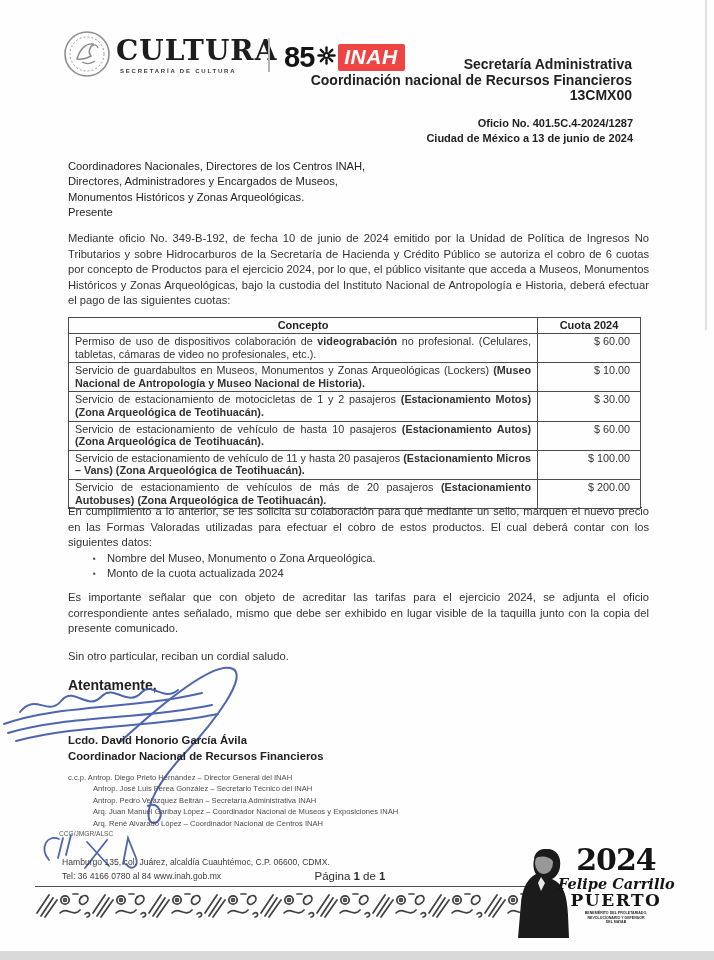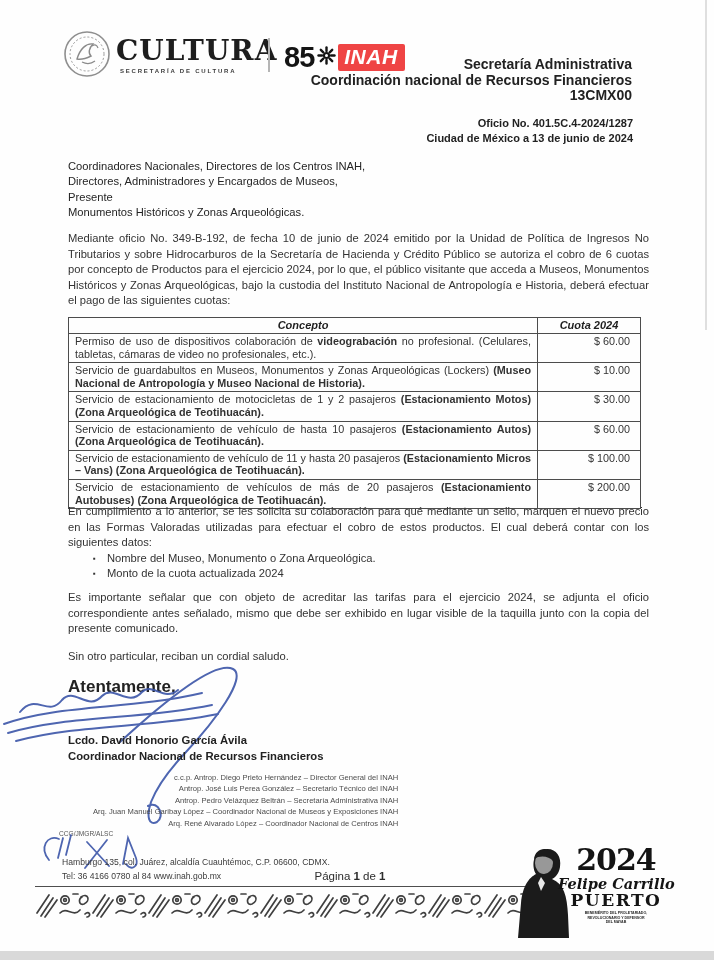--- a/index.html
+++ b/index.html
@@ -28,33 +28,33 @@
     line-height:15.3px;color:#242424;}
   .para{position:absolute;left:68px;width:581px;font-size:11.2px;line-height:15.6px;
     text-align:justify;color:#333;}
   #p1{top:231px;}
   #p2{top:504px;}
   #p3{top:590px;}
   .bullets{position:absolute;left:93px;top:551px;font-size:11.2px;line-height:15.4px;color:#333;}
   .bullet-row{display:flex;}
   .bullet-dot{width:14px;font-size:8px;line-height:15.4px;}
   .closing{position:absolute;left:68px;top:650px;font-size:11.2px;color:#333;}
-  .attn{position:absolute;left:68px;top:677px;font-weight:bold;font-size:17px;color:#222;}
+  .attn{position:absolute;left:68px;top:677px;font-weight:bold;font-size:14px;color:#222;}
   .signer{position:absolute;left:68px;top:733px;font-weight:bold;font-size:11.3px;line-height:15.5px;color:#222;}
   
   .fees{position:absolute;left:68px;top:317px;}
   table{border-collapse:collapse;width:572px;table-layout:fixed;}
   th,td{border:1.4px solid #4c4c4c;vertical-align:top;}
-  th{font-size:11px;padding:1px 21px 2px;color:#1f1f1f;font-style:italic;}
+  th{font-size:11px;padding:1px 21px 2px;color:#1f1f1f;}
   col.c1{width:469px;} col.c2{width:103px;}
   td.cell-concept{font-size:10.8px;line-height:12.6px;padding:1px 6px 2px;text-align:justify;color:#333;}
   td.cell-cuota{font-size:10.8px;line-height:12.6px;padding:1px 10px 2px 2px;text-align:right;color:#333;}
   
   .ccp{position:absolute;left:68px;top:772px;font-size:7.6px;line-height:11.4px;color:#4b4b4b;}
-  .ccp-line{white-space:nowrap;text-align:right;}
+  .ccp-line{white-space:nowrap;}
   .ccp-line.ind{margin-left:25px;}
   .ccp-ref{position:absolute;left:59px;top:830px;font-size:6.6px;color:#555;}
   
   .addr{position:absolute;left:38px;top:856px;font-size:8.6px;line-height:13.5px;color:#3b3b3b;margin-left:24px;}
   .pagenum{position:absolute;left:250px;top:870px;width:200px;text-align:center;font-size:11.5px;color:#2c2c2c;}
   .foot-rule{position:absolute;left:35px;top:886px;width:492px;height:0;border-top:1.6px solid #4e4e4e;}
   .greca{position:absolute;left:35px;top:891px;}
   .fcp{position:absolute;left:566px;top:845px;width:100px;text-align:center;color:#141414;}
   .fcp-year{font-family:"DejaVu Serif",serif;font-weight:bold;font-size:30px;line-height:30px;letter-spacing:-1px;}
   .fcp-name{font-family:"DejaVu Serif",serif;font-style:italic;font-weight:bold;font-size:14.5px;line-height:15px;margin-top:1px;white-space:nowrap;margin-left:-8px;}
@@ -112,22 +112,22 @@
   </div>
 
   <div class="oficio-block">
     <div>Oficio No. 401.5C.4-2024/1287</div>
     <div>Ciudad de México a 13 de junio de 2024</div>
   </div>
 
   <div class="recipient">
     <div>Coordinadores Nacionales, Directores de los Centros INAH,</div>
     <div>Directores, Administradores y Encargados de Museos,</div>
+    <div>Monumentos Históricos y Zonas Arqueológicas.</div>
     <div>Presente</div>
-    <div>Monumentos Históricos y Zonas Arqueológicas.</div>
   </div>
 
   <div class="para" id="p1">Mediante oficio No. 349-B-192, de fecha 10 de junio de 2024 emitido por la Unidad de Política de Ingresos No Tributarios y sobre Hidrocarburos de la Secretaría de Hacienda y Crédito Público se autoriza el cobro de 6 cuotas por concepto de Productos para el ejercicio 2024, por lo que, el público visitante que acceda a Museos, Monumentos Históricos y Zonas Arqueológicas, bajo la custodia del Instituto Nacional de Antropología e Historia, deberá efectuar el pago de las siguientes cuotas:</div>
 
   <div class="fees">
     <table>
       <colgroup>
           <col class="c1">
           <col class="c2">
         </colgroup>

